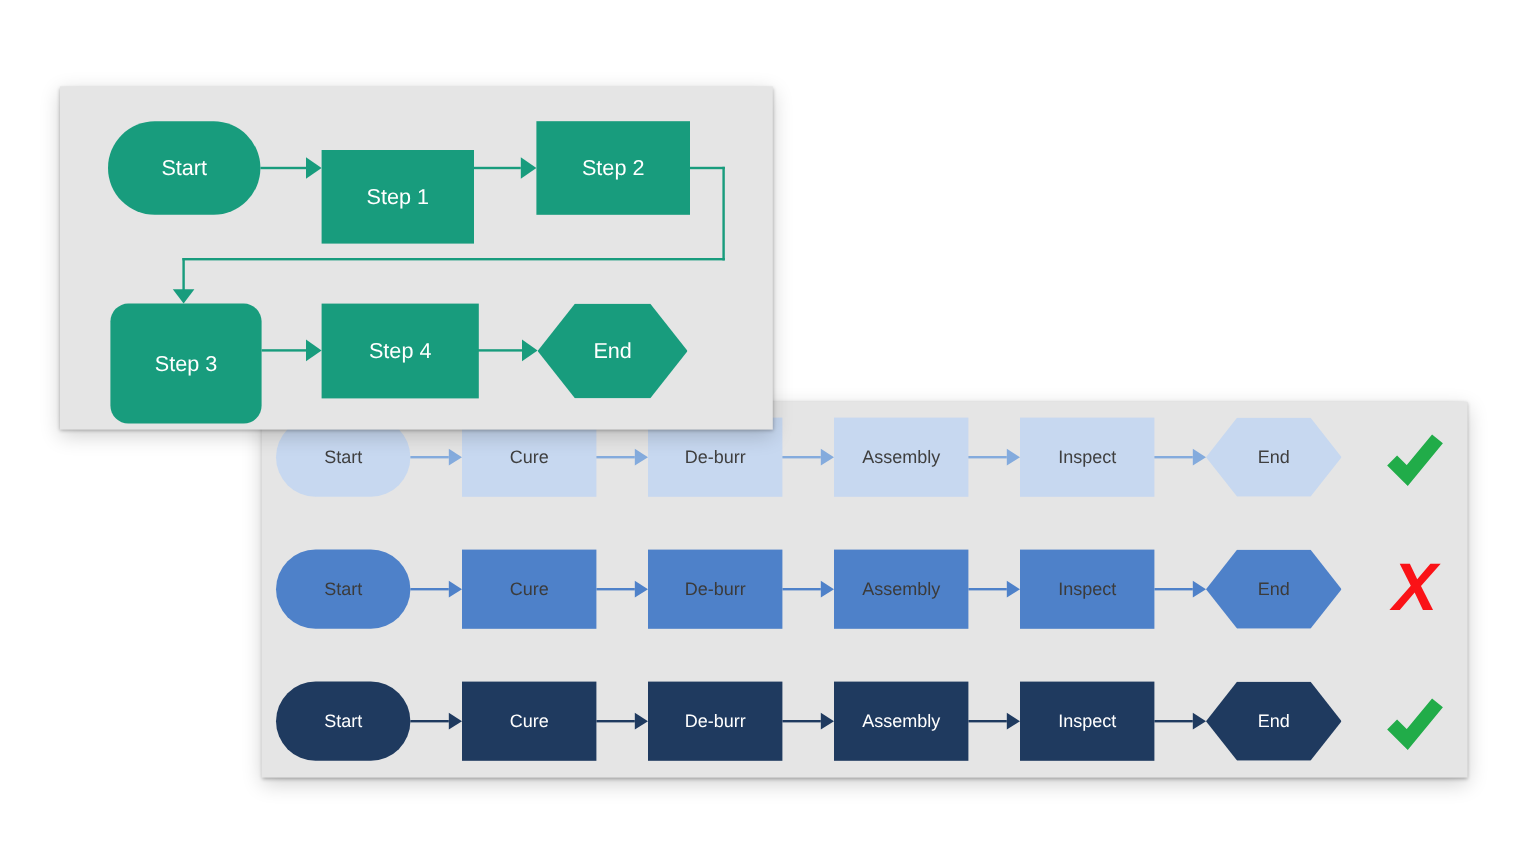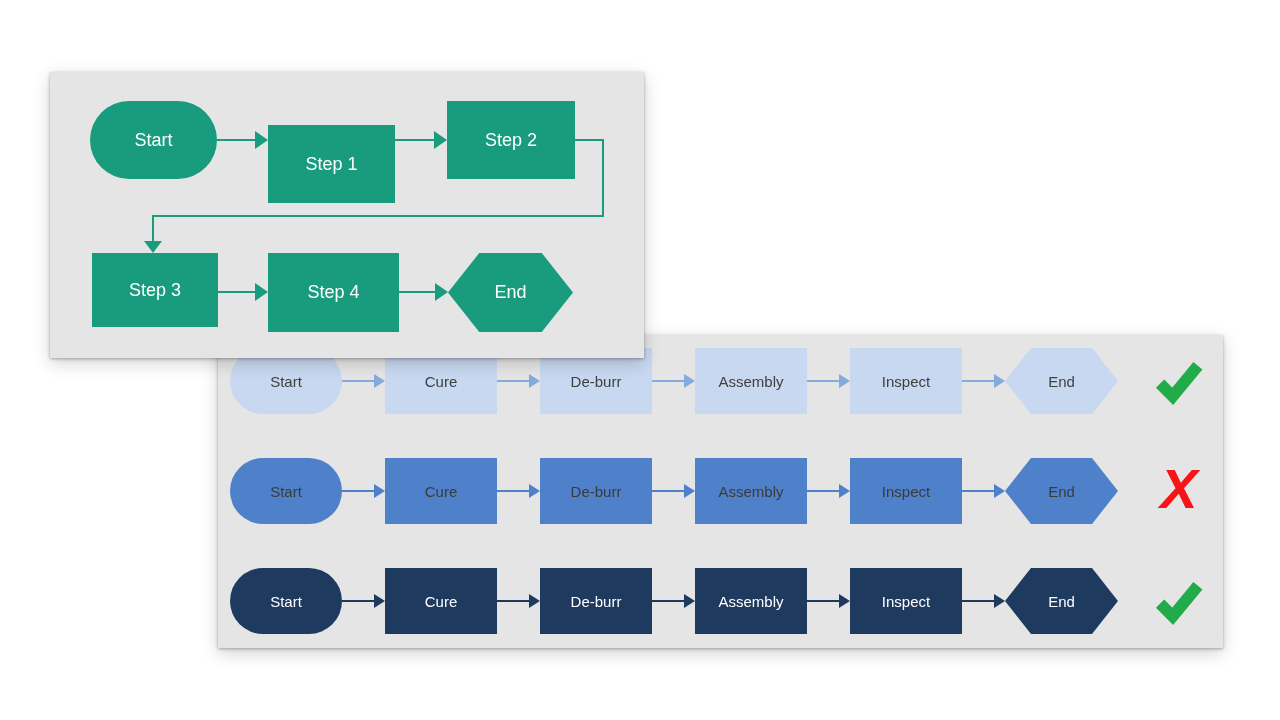--- a/index.html
+++ b/index.html
@@ -24,21 +24,21 @@
     position:absolute;display:flex;align-items:center;justify-content:center;
     text-align:center;
   }
   
   .t-node{background:var(--green);color:var(--label_light);font-size:18px;}
   .t-stadium{border-radius:39px;}
   .t-hex{clip-path:polygon(0 50%,25% 0,75% 0,100% 50%,75% 100%,25% 100%);}
   #t-start{left:40px;top:29px;width:127px;height:78px;}
   #t-step1{left:218px;top:29px;width:127px;height:78px;margin-top:24px;}
   #t-step2{left:397px;top:29px;width:128px;height:78px;}
-  #t-step3{left:42px;top:181px;width:126px;height:74px;}
+  #t-step3{left:42px;top:181px;width:126px;height:100px;border-radius:15px;}
   #t-step4{left:218px;top:181px;width:131px;height:79px;}
   #t-end{left:398px;top:181px;width:125px;height:79px;}
 
   .harrow{position:absolute;display:flex;align-items:center;height:18px;}
   .harrow .line{flex:1;height:2px;background:var(--arrow,var(--green));}
   .harrow .head{width:0;height:0;border-top:9px solid transparent;
     border-bottom:9px solid transparent;border-left:13px solid var(--arrow,var(--green));}
   #t-arrow1{left:167px;top:59px;width:51px;--arrow:var(--green);}
   #t-arrow2{left:345px;top:59px;width:52px;--arrow:var(--green);}
   #t-arrow3{left:168px;top:211px;width:50px;--arrow:var(--green);}

